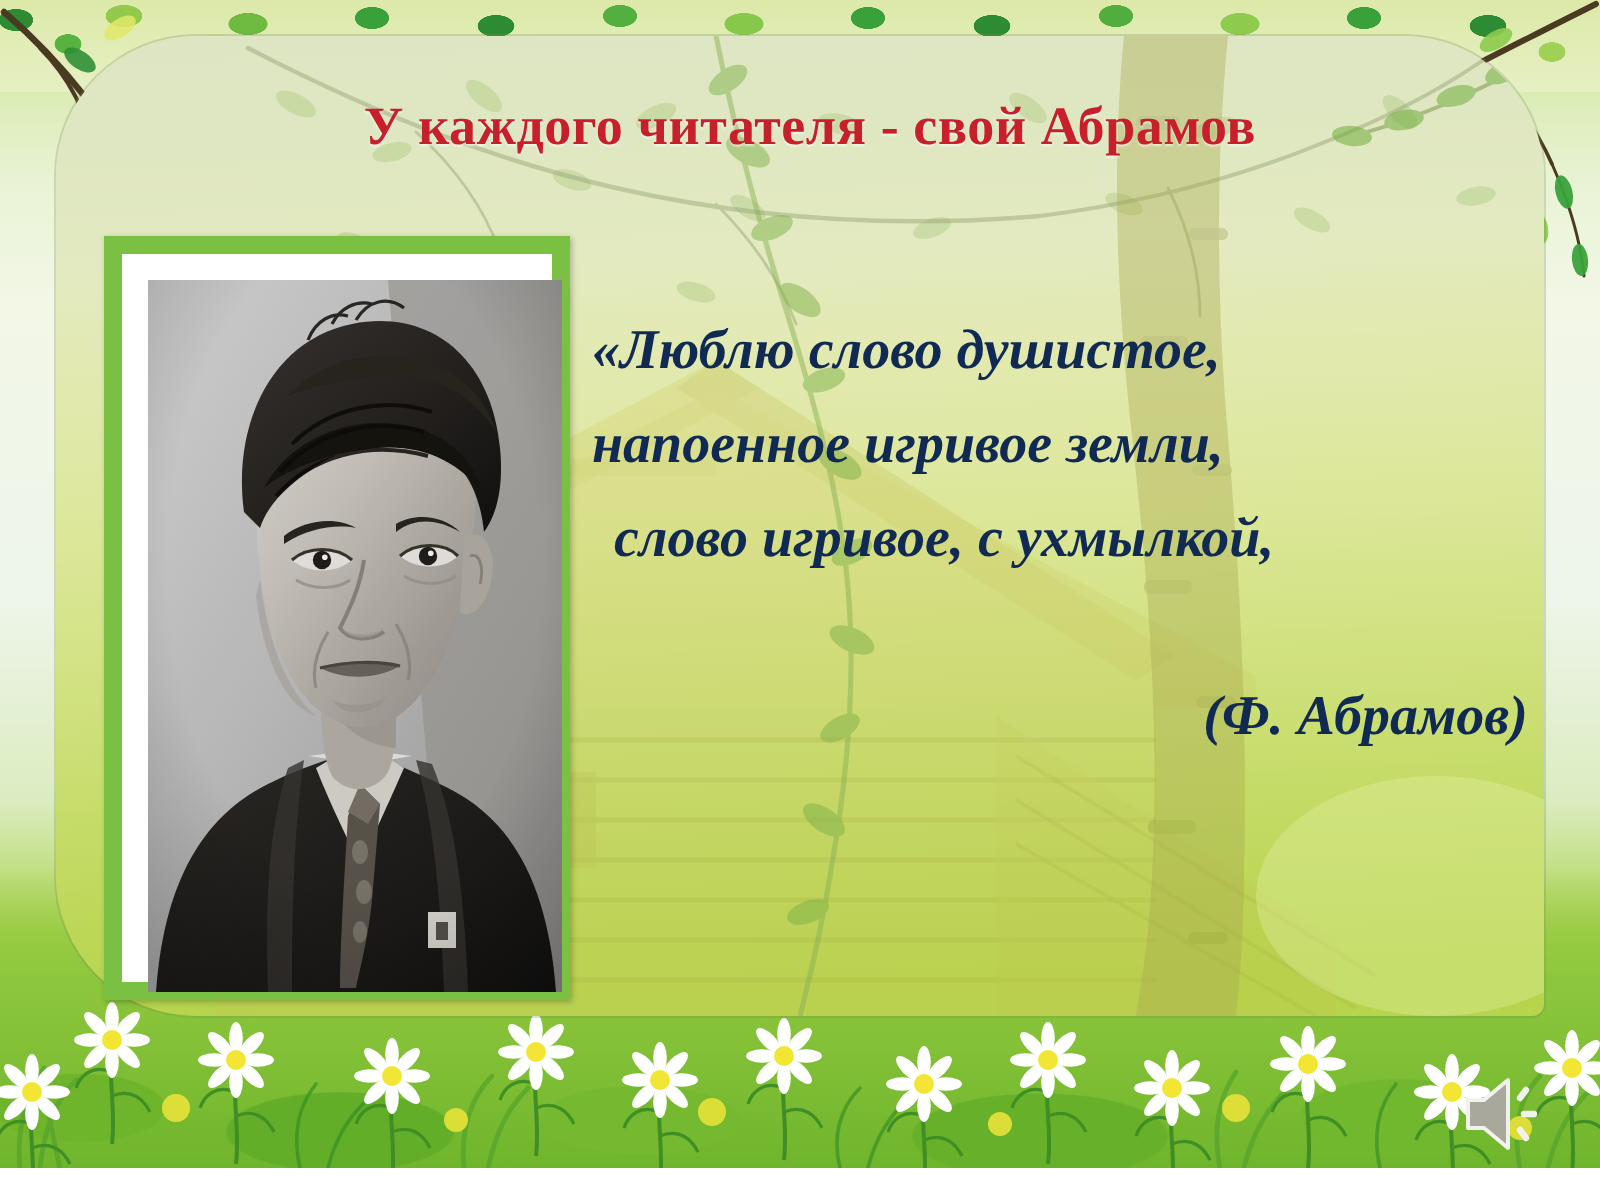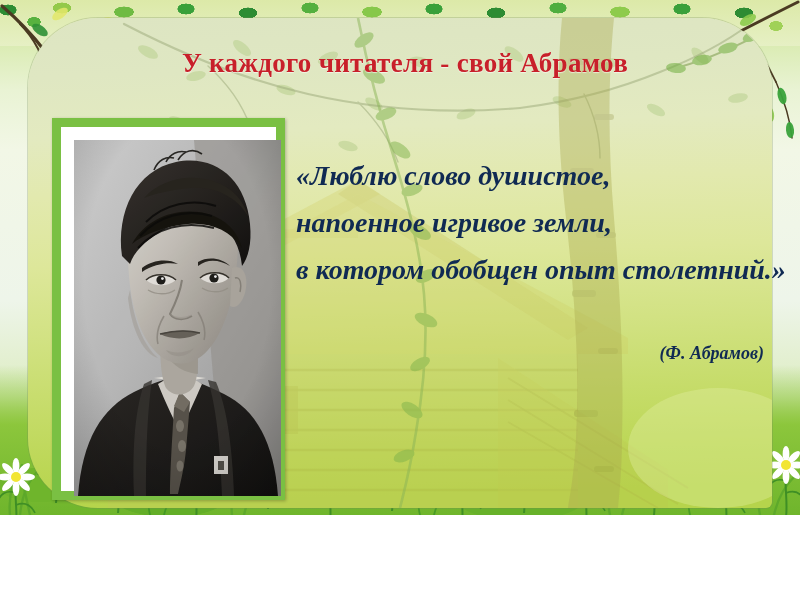--- a/index.html
+++ b/index.html
@@ -4,21 +4,21 @@
 <title>Slide</title>
 <style>
   html, body {
     margin: 0;
     padding: 0;
     background: #ffffff;
   }
   #slide {
     position: relative;
     width: 800px;
-    height: 515px;
+    height: 584px;
     overflow: hidden;
     font-family: "Liberation Serif", "DejaVu Serif", serif;
     background: #eef5e4;
   }
 
   
   .bg-base {
     position: absolute;
     inset: 0;
     background:
@@ -166,21 +166,21 @@
   .quote-line.indent { padding-left: 11px; }
   .attribution {
     position: absolute;
     left: 296px;
     top: 343px;
     width: 468px;
     text-align: right;
     font-family: "Liberation Serif", "DejaVu Serif", serif;
     font-style: italic;
     font-weight: bold;
-    font-size: 18px;
+    font-size: 28px;
     color: #102a53;
     white-space: nowrap;
   }
 
   
   .speaker-icon {
     position: absolute;
     left: 730px;
     top: 536px;
     width: 46px;
@@ -585,21 +585,21 @@
           </g>
           <rect width="207" height="356" fill="url(#vig)"></rect>
         </svg>
       </div>
     </div>
   </div>
 
   <div class="quote-block">
     <div class="quote-line">«Люблю слово душистое,</div>
     <div class="quote-line">напоенное игривое земли,</div>
-    <div class="quote-line">в котором обобщен опыт столетний.»</div>
+    <div class="quote-line indent"> слово игривое, с ухмылкой,</div>
   </div>
 
   <div class="attribution">(Ф. Абрамов)</div>
 
   <div class="speaker-icon" title="sound">
     <svg width="46" height="42" viewBox="0 0 46 42" xmlns="http://www.w3.org/2000/svg">
       <g>
         <path d="M4,14 L12,14 L24,4 L24,38 L12,28 L4,28 Z" fill="#a8a89c" stroke="#f2f2ec" stroke-width="2" stroke-linejoin="round"></path>
         <g stroke="#f2f2ec" stroke-width="3.2" stroke-linecap="round" fill="none">
           <path d="M30,13 L33,9"></path>

